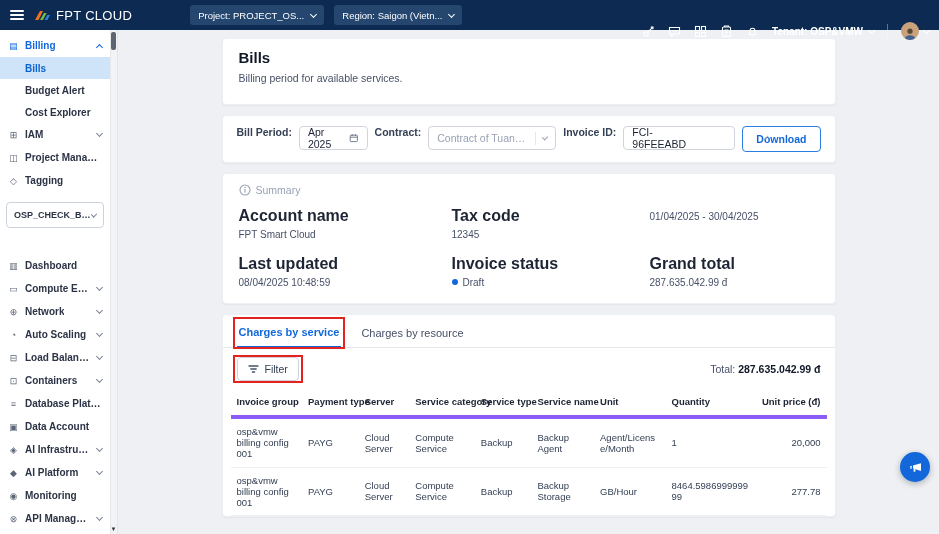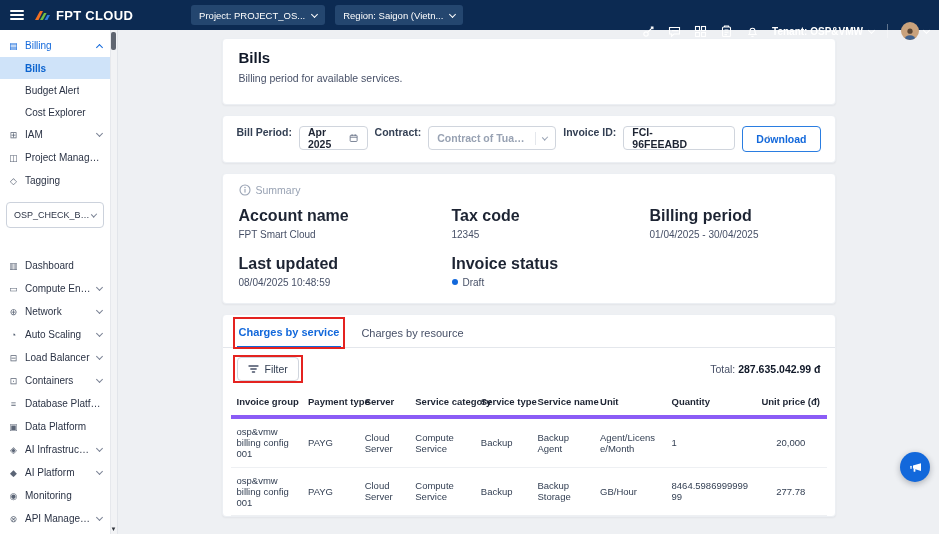--- a/index.html
+++ b/index.html
@@ -4,21 +4,21 @@
 <style>
   * { box-sizing: border-box; }
   html,body { margin:0; padding:0; width:939px; height:534px; overflow:hidden;
     font-family:"Liberation Sans", sans-serif; background:#eef0f3; color:#1f2533; }
   .app { width:939px; height:534px; display:flex; flex-direction:column; }
 
   
   .navbar { height:30px; background:#0c2a52; display:flex; align-items:center; gap:10px; padding:0 10px; flex:0 0 30px; }
   .hamburger { width:14px; display:flex; flex-direction:column; gap:2.5px; cursor:pointer; }
   .hamburger i { height:1.6px; background:#fff; border-radius:1px; }
-  .brand { display:flex; align-items:center; gap:5px; color:#fff; font-weight:700; font-size:13px; letter-spacing:.3px; }
+  .brand { display:flex; align-items:center; gap:5px; color:#fff; font-weight:400; font-size:13px; letter-spacing:.3px; }
   .nav-dd { margin-left:0; background:#24466f; border:none; color:#fff; height:20px; border-radius:3px;
     display:flex; align-items:center; gap:7px; padding:0 8px; font-size:9.5px; cursor:pointer; font-family:inherit; }
   .nav-dd.first { margin-left:48px; }
   .chev { display:inline-block; width:5px; height:5px; border-right:1.3px solid currentColor; border-bottom:1.3px solid currentColor;
     transform:rotate(45deg); margin-top:-2px; }
   .chev.up { transform:rotate(225deg); margin-top:3px; }
   .nav-right { margin-left:auto; display:flex; align-items:center; gap:13px; color:#fff;margin-top:32px; }
   .nav-ico { cursor:pointer; display:block; }
   .tenant { display:flex; align-items:center; gap:6px; font-size:10px; font-weight:600; cursor:pointer; }
   .nav-divider { width:1px; height:14px; background:rgba(255,255,255,.35); }
@@ -26,21 +26,21 @@
   .avatar { width:18px; height:18px; border-radius:50%; background:#c9a27c; overflow:hidden; display:flex; align-items:flex-end; justify-content:center; }
 
   
   .shell { display:flex; flex:1; height:504px; }
 
   
   .sidebar { width:118px; flex:0 0 118px; background:#fff; border-right:1px solid #e2e5ea; position:relative;
     padding:4px 7px 0 0; overflow:hidden; }
   .s-item { height:23px; display:flex; align-items:center; gap:6px; padding:0 8px; font-size:10px; color:#2b3345; cursor:pointer; }
   .s-ico { width:11px; font-size:9px; color:#5b6576; text-align:center; flex:0 0 11px; }
-  .s-lbl { white-space:nowrap; overflow:hidden; text-overflow:ellipsis; }
+  .s-lbl { white-space:nowrap; overflow:hidden; text-overflow:ellipsis;font-weight:bold; }
   .s-item .chev { margin-left:auto; color:#7a8294; flex:0 0 5px; }
   .s-item.parent-active { color:#1268db; }
   .s-item.parent-active .s-ico, .s-item.parent-active .chev { color:#1268db; }
   .s-item.sub { height:22px; padding-left:25px; }
   .s-item.sub.selected { background:#cfe3f9; color:#0b63cf; font-weight:600; }
   .side-select { margin:10px 6px 26px 6px; border:1px solid #ccd2dc; border-radius:4px; height:26px;
     display:flex; align-items:center; justify-content:space-between; padding:0 7px; font-size:9px; color:#2b3345; cursor:pointer; }
   .side-select .chev { color:#7a8294; }
   .sb-track { position:absolute; top:0; right:0; width:7px; height:100%; background:#f2f3f5; border-left:1px solid #e6e8ec; }
   .sb-thumb { position:absolute; top:2px; right:1px; width:5px; height:18px; background:#5f6570; border-radius:2px; }
@@ -51,21 +51,21 @@
   .container { width:614px; padding-top:8px; }
   .card { background:#fff; border:1px solid #eceff3; border-radius:4px; box-shadow:0 1px 2px rgba(16,24,40,.05); margin-bottom:10px; }
 
   .card-title { padding:10px 16px 12px; }
   .card-title h1 { margin:0; font-size:15px; font-weight:700; color:#101828; }
   .card-title p { margin:6px 0 8px; font-size:10.5px; color:#475067; }
 
   .filter-card { padding:10px 14px; display:flex; align-items:flex-start; gap:7px; }
   .filter-card label { font-size:10.5px; font-weight:600; color:#344054; white-space:nowrap; }
   .input { border:1px solid #d0d5dd; border-radius:4px; height:24px; background:#fff;
-    display:flex; align-items:center; gap:7px; padding:0 8px; font-size:10.5px; color:#1d2433; cursor:pointer;font-weight:bold; }
+    display:flex; align-items:center; gap:7px; padding:0 8px; font-size:10.5px; color:#1d2433; cursor:pointer; }
   .input .muted { color:#98a2b3; white-space:nowrap; overflow:hidden; text-overflow:ellipsis; }
   .vline { width:1px; height:13px; background:#e4e7ec; }
   .input .chev { color:#98a2b3; }
   .bill-period { width:92px; justify-content:space-between; }
   .contract-sel { width:128px; }
   .invoice-sel { width:112px;gap:40px; }
   .btn-outline { margin-left:auto; height:26px; padding:0 13px; background:#fff; border:1px solid #2a7de1; color:#1268db;
     border-radius:4px; font-size:10.5px; font-weight:600; cursor:pointer; font-family:inherit; }
 
   .summary-card { padding:10px 16px 14px; }
@@ -85,21 +85,21 @@
   .btn-filter { height:24px; padding:0 10px; background:#fff; border:1px solid #d0d5dd; border-radius:4px;
     display:flex; align-items:center; gap:6px; font-size:10.5px; color:#344054; cursor:pointer; font-family:inherit; }
   .total { margin-left:auto; font-size:10.5px; color:#475067; }
   .total b { color:#101828; font-weight:600; }
 
   .table-wrap { padding:0 8px; }
   table { width:100%; border-collapse:collapse; table-layout:fixed; }
   th { text-align:left; font-size:9.5px; font-weight:700; color:#1d2433; padding:8px 6px; border-bottom:4px solid #8b5cf6; white-space:nowrap; }
   td { font-size:9.5px; color:#344054; padding:7px 6px; border-bottom:1px solid #eef0f3; vertical-align:middle;
     line-height:1.18; overflow-wrap:break-word; }
-  th.num, td.num { text-align:center; }
+  th.num, td.num { text-align:right; }
 
   .fab { position:fixed; right:9px; bottom:52px; width:30px; height:30px; border-radius:50%; background:#1268db; border:none;
     display:flex; align-items:center; justify-content:center; cursor:pointer; box-shadow:0 2px 6px rgba(16,24,40,.3); }
 </style>
 </head>
 <body>
 
 <div class="app">
 
   <header class="navbar">
@@ -228,21 +228,21 @@
         <span class="s-ico">⊡</span>
         <span class="s-lbl">Containers</span>
         <i class="chev"></i>
       </div>
       <div class="s-item">
         <span class="s-ico">≡</span>
         <span class="s-lbl">Database Platform</span>
       </div>
       <div class="s-item">
         <span class="s-ico">▣</span>
-        <span class="s-lbl">Data Platform</span>
+        <span class="s-lbl">Data Account</span>
       </div>
       <div class="s-item">
         <span class="s-ico">◈</span>
         <span class="s-lbl">AI Infrastructure</span>
         <i class="chev"></i>
       </div>
       <div class="s-item">
         <span class="s-ico">◆</span>
         <span class="s-lbl">AI Platform</span>
         <i class="chev"></i>
@@ -312,32 +312,35 @@
           <div class="summary-grid">
             <div>
               <div class="f-label">Account name</div>
               <div class="f-value">FPT Smart Cloud</div>
             </div>
             <div>
               <div class="f-label">Tax code</div>
               <div class="f-value">12345</div>
             </div>
             <div>
-              <div class="f-label">Billing period</div>
               <div class="f-value">01/04/2025 - 30/04/2025</div>
             </div>
             <div>
               <div class="f-label">Last updated</div>
               <div class="f-value">08/04/2025 10:48:59</div>
             </div>
             <div>
               <div class="f-label">Invoice status</div>
               <div class="f-value">
                 <i class="dot"></i><span>Draft</span>
               </div>
+            </div>
+            <div>
+              <div class="f-label">Grand total</div>
+              <div class="f-value">287.635.042.99 đ</div>
             </div>
           </div>
         </section>
 
         <section class="card charges-card">
           <div class="tabs">
             <span class="annot-wrap">
               <div class="tab active">Charges by service</div>
               <i class="red-box"></i>
             </span>

